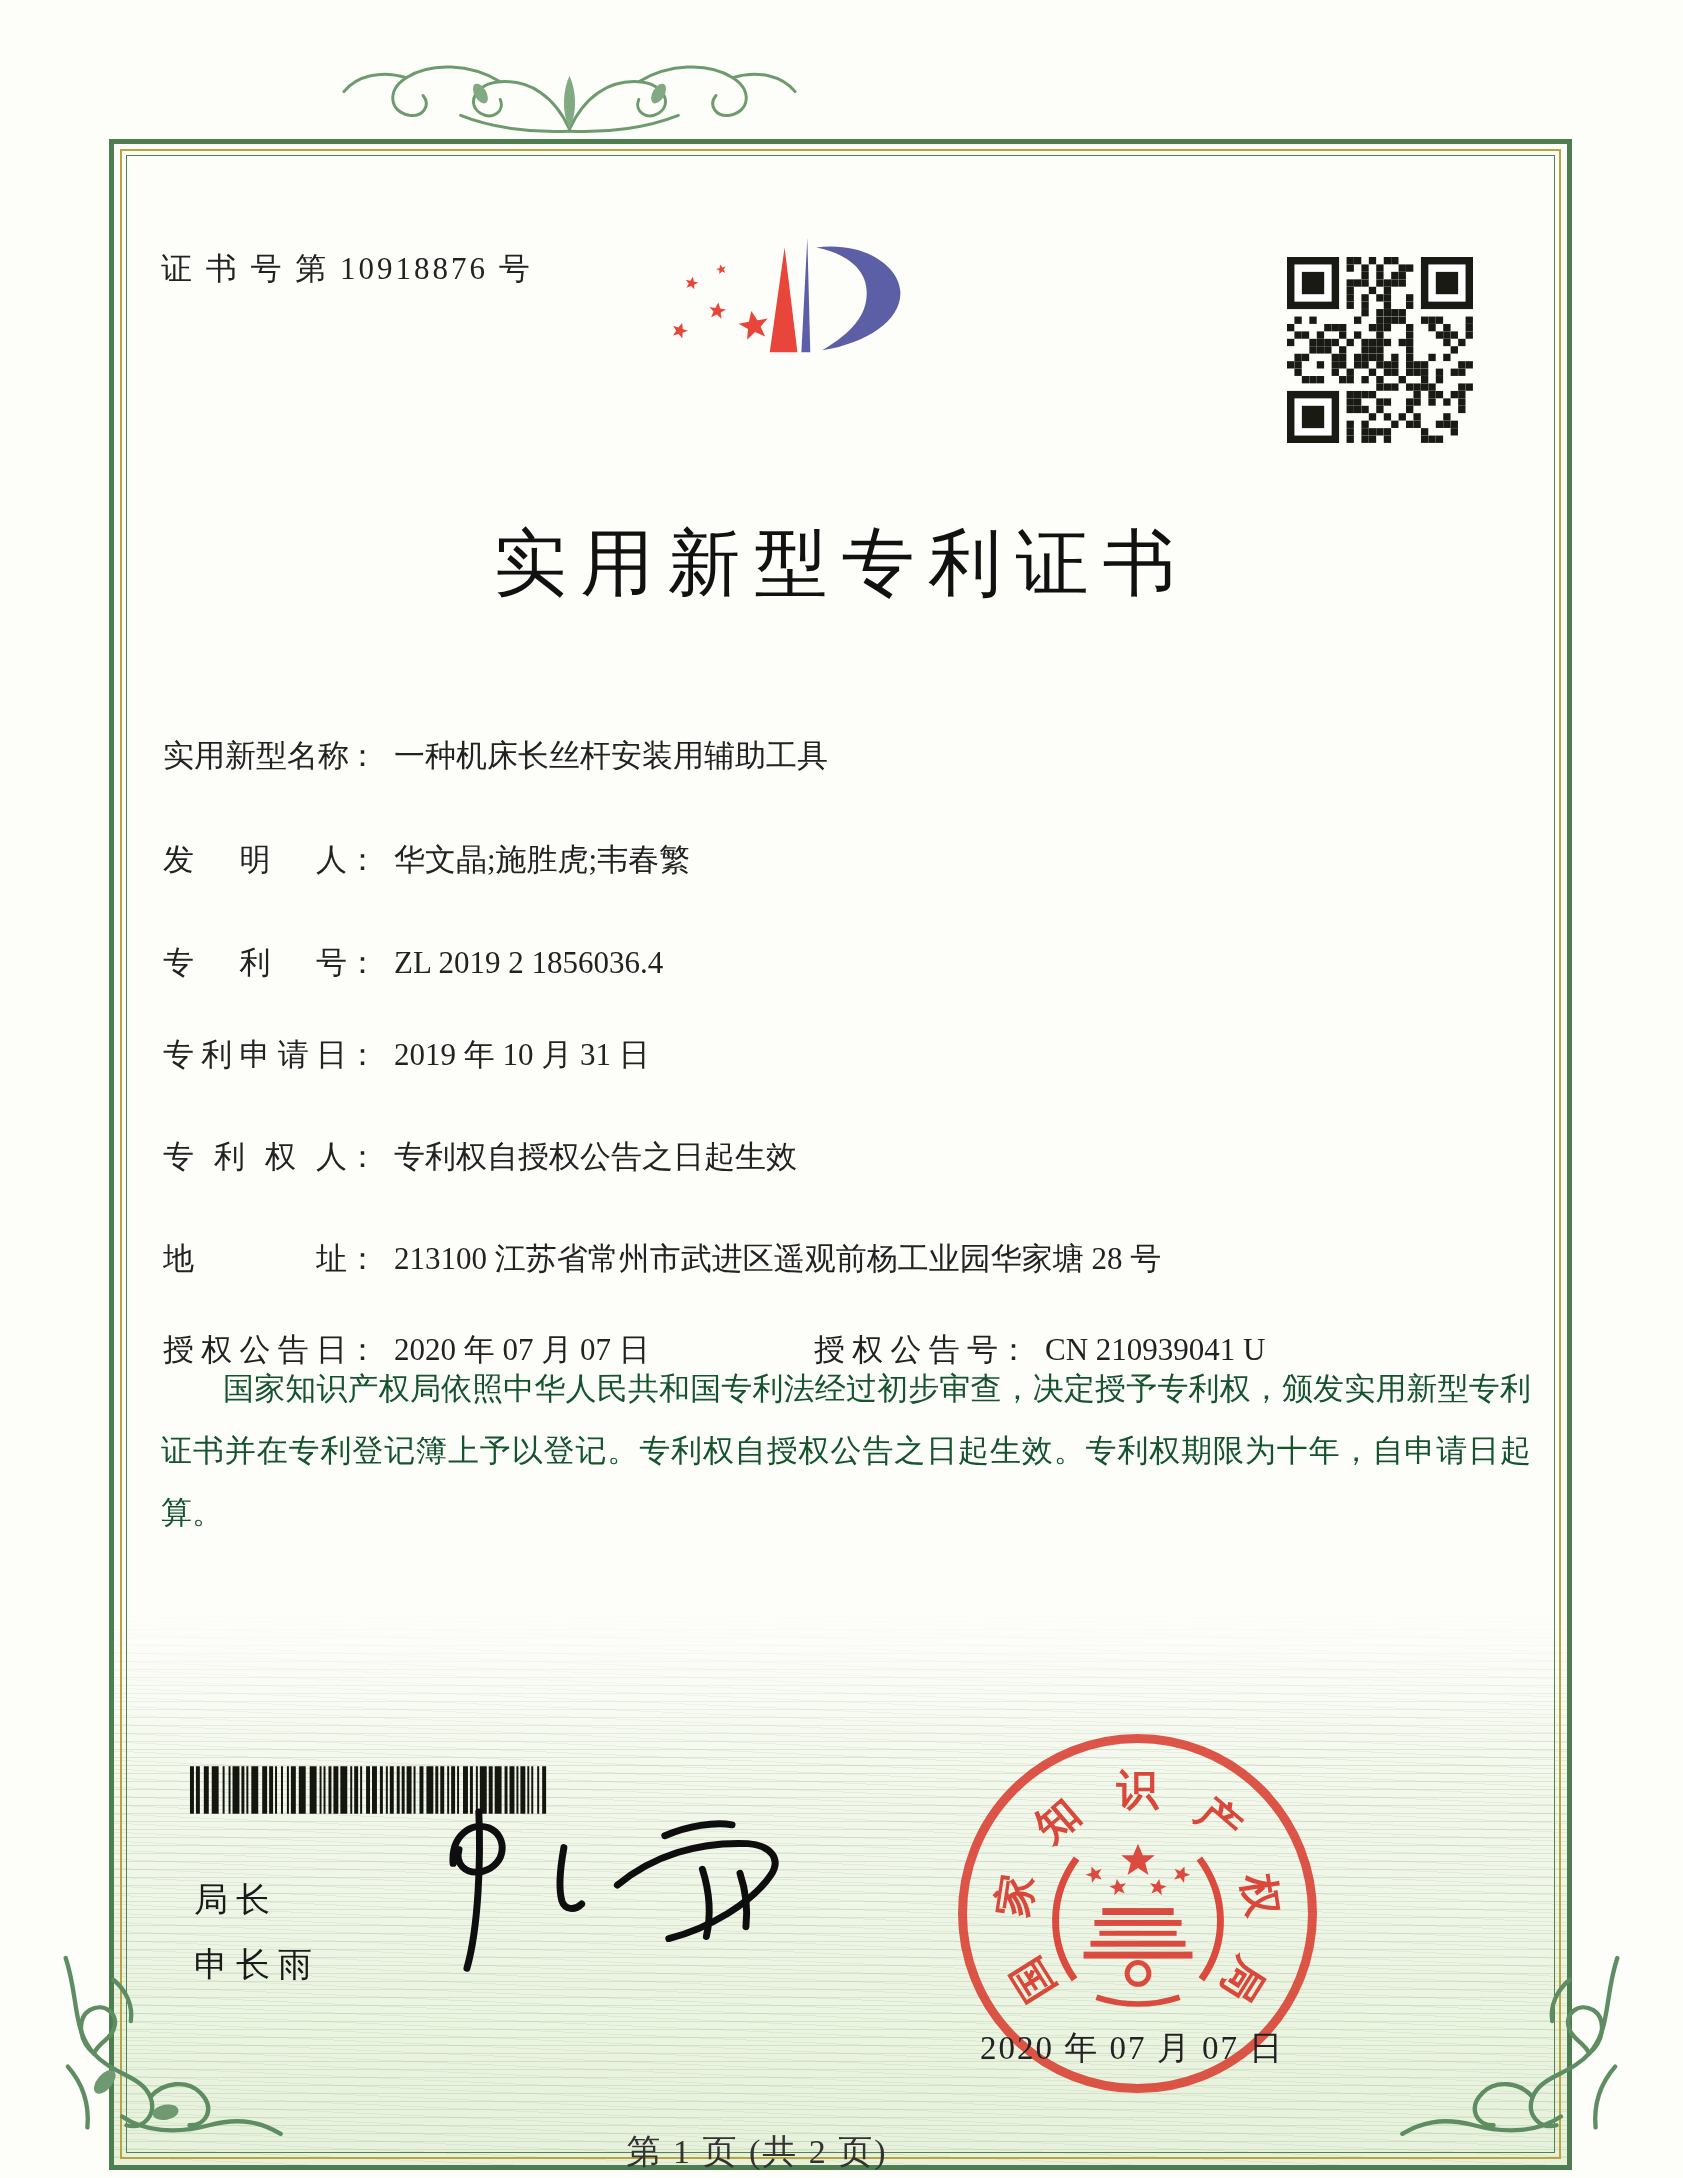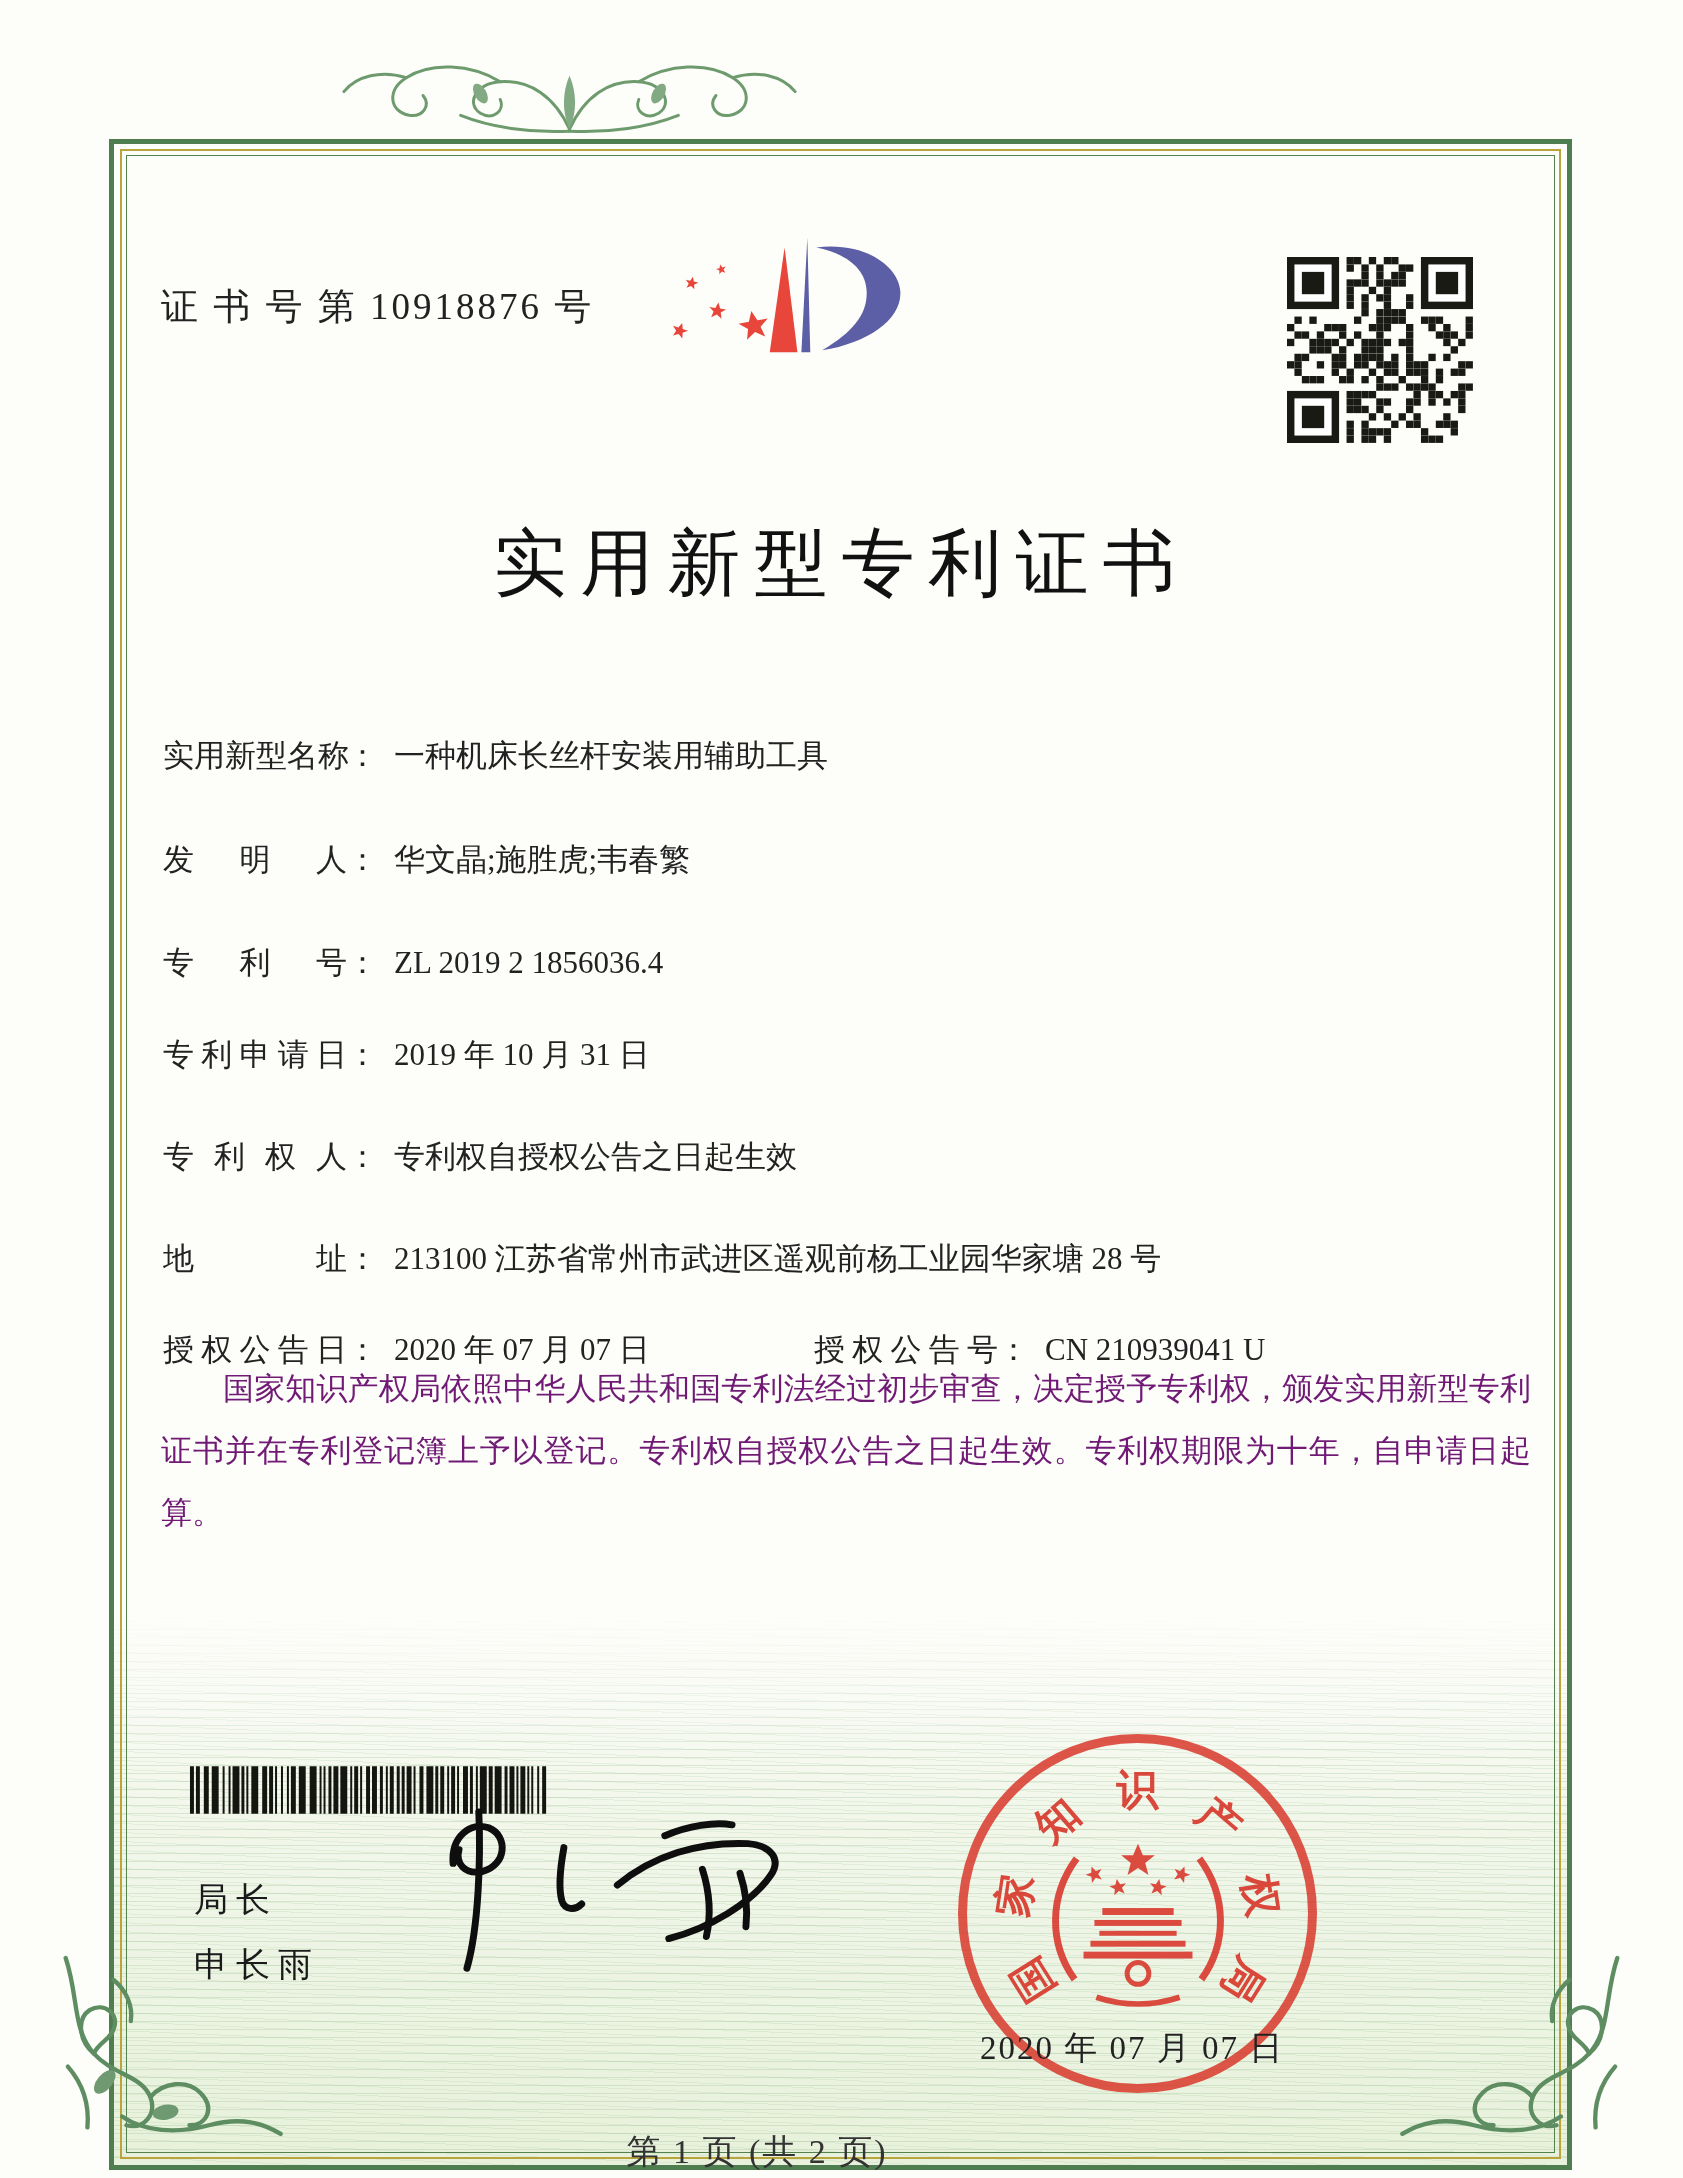--- a/index.html
+++ b/index.html
@@ -18,33 +18,33 @@
   .waves{
     left:113px;right:115px;top:1614px;bottom:12px;
     background:
       repeating-linear-gradient(0deg, rgba(144,186,134,.28) 0 1.5px, rgba(255,255,255,0) 1.5px 8px),
       repeating-linear-gradient(2.5deg, rgba(144,186,134,.16) 0 1px, rgba(255,255,255,0) 1px 9px),
       linear-gradient(180deg, rgba(238,244,228,.25), rgba(226,238,213,.85));
     -webkit-mask-image:linear-gradient(180deg, transparent 0, #000 149px);
             mask-image:linear-gradient(180deg, transparent 0, #000 149px);
   }
   
-  .cert-no{left:161px;top:282px;font-size:37px;letter-spacing:3px;color:#222;font-family:Liberation Serif, serif;}
+  .cert-no{left:161px;top:248px;font-size:31px;letter-spacing:3px;color:#222;font-family:Liberation Serif, serif;}
   .logo{left:658px;top:230px;width:267px;height:127px;}
   .qr{left:1287px;top:257px;width:186px;height:186px;fill:#1a1a14;}
   .title{left:0;right:0;top:515px;text-align:center;font-size:73px;font-weight:normal;
          letter-spacing:14px;color:#111;}
   
   .field{left:163px;font-size:31px;white-space:nowrap;color:#222;margin-top:20px;}
   .flabel{display:inline-block;width:184px;text-align:justify;text-align-last:justify;vertical-align:top;}
   .fvalue{margin-left:16px;}
   .col2{left:814px;}
   
   .body-text{left:161px;width:1370px;top:1358px;font-size:31px;line-height:62px;
-             text-align:justify;color:#701a75;}
+             text-align:justify;color:#14532d;}
   .body-text p{margin:0;text-indent:2em;}
   
   .barcode{left:188px;top:1766px;width:368px;height:48px;}
   .director-label{left:194px;top:1877px;font-size:34px;font-family:Liberation Sans, sans-serif;letter-spacing:8px;color:#1a1a1a;}
   .director-name{left:194px;top:1942px;font-size:34px;font-family:"Liberation Sans","DejaVu Sans",sans-serif;letter-spacing:8px;color:#1a1a1a;}
   .signature{left:368px;top:1798px;width:465px;height:203px;}
   
   .seal{left:958px;top:1734px;width:341px;height:341px;border-radius:50%;
         border:9px solid rgba(216,56,44,.85);}
   .seal-ch{position:absolute;left:50%;top:50%;font-size:42px;font-weight:bold;

